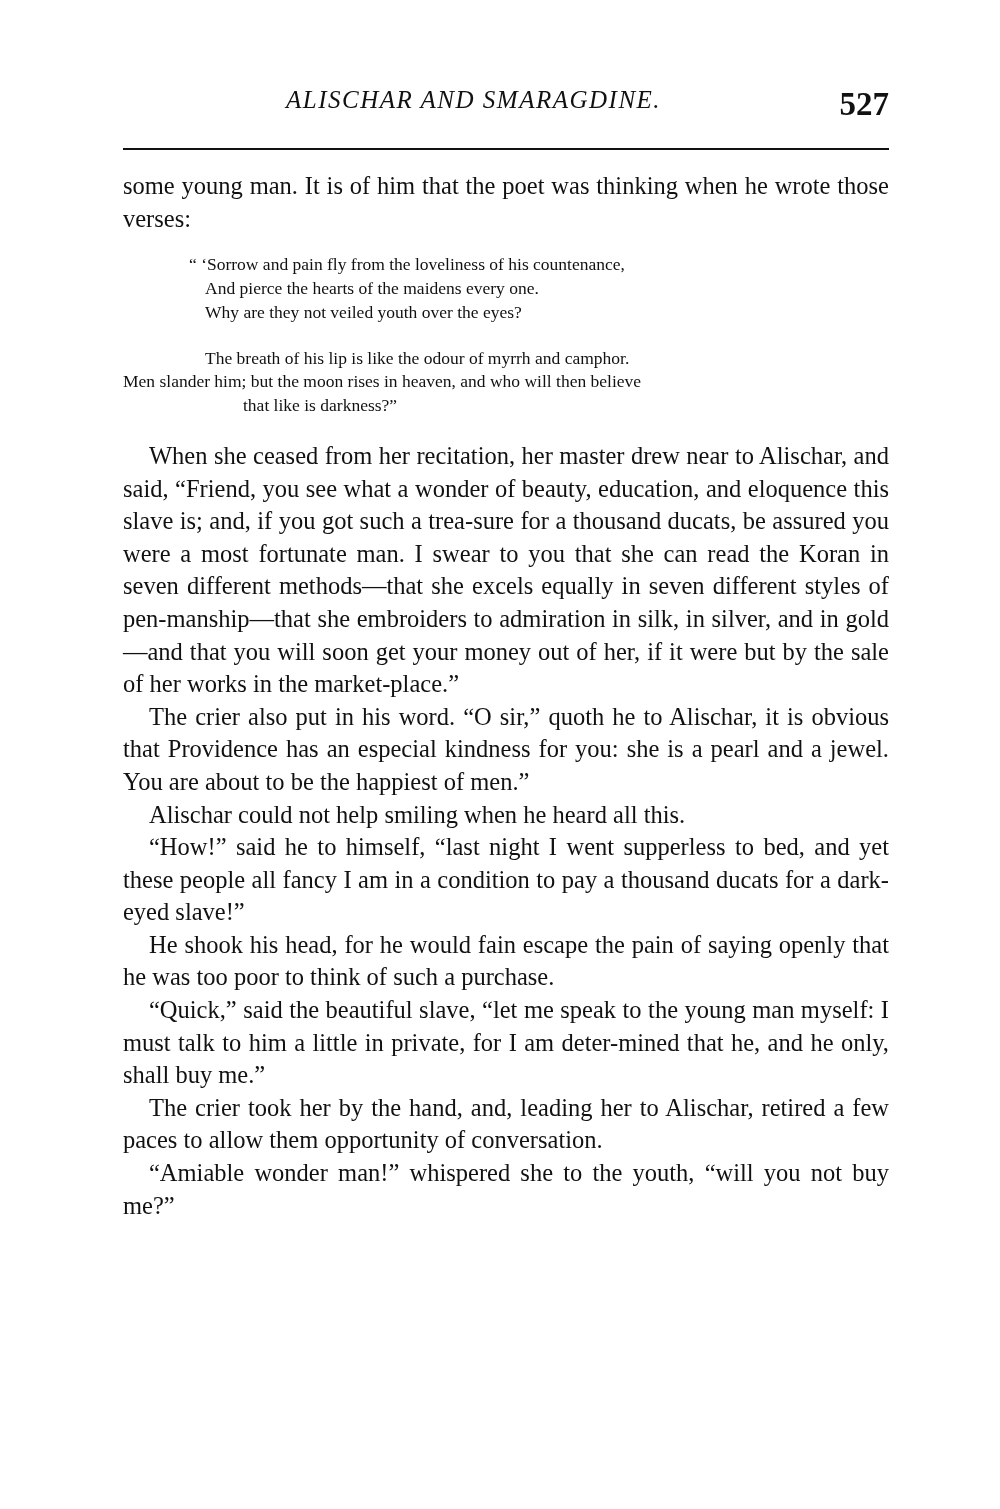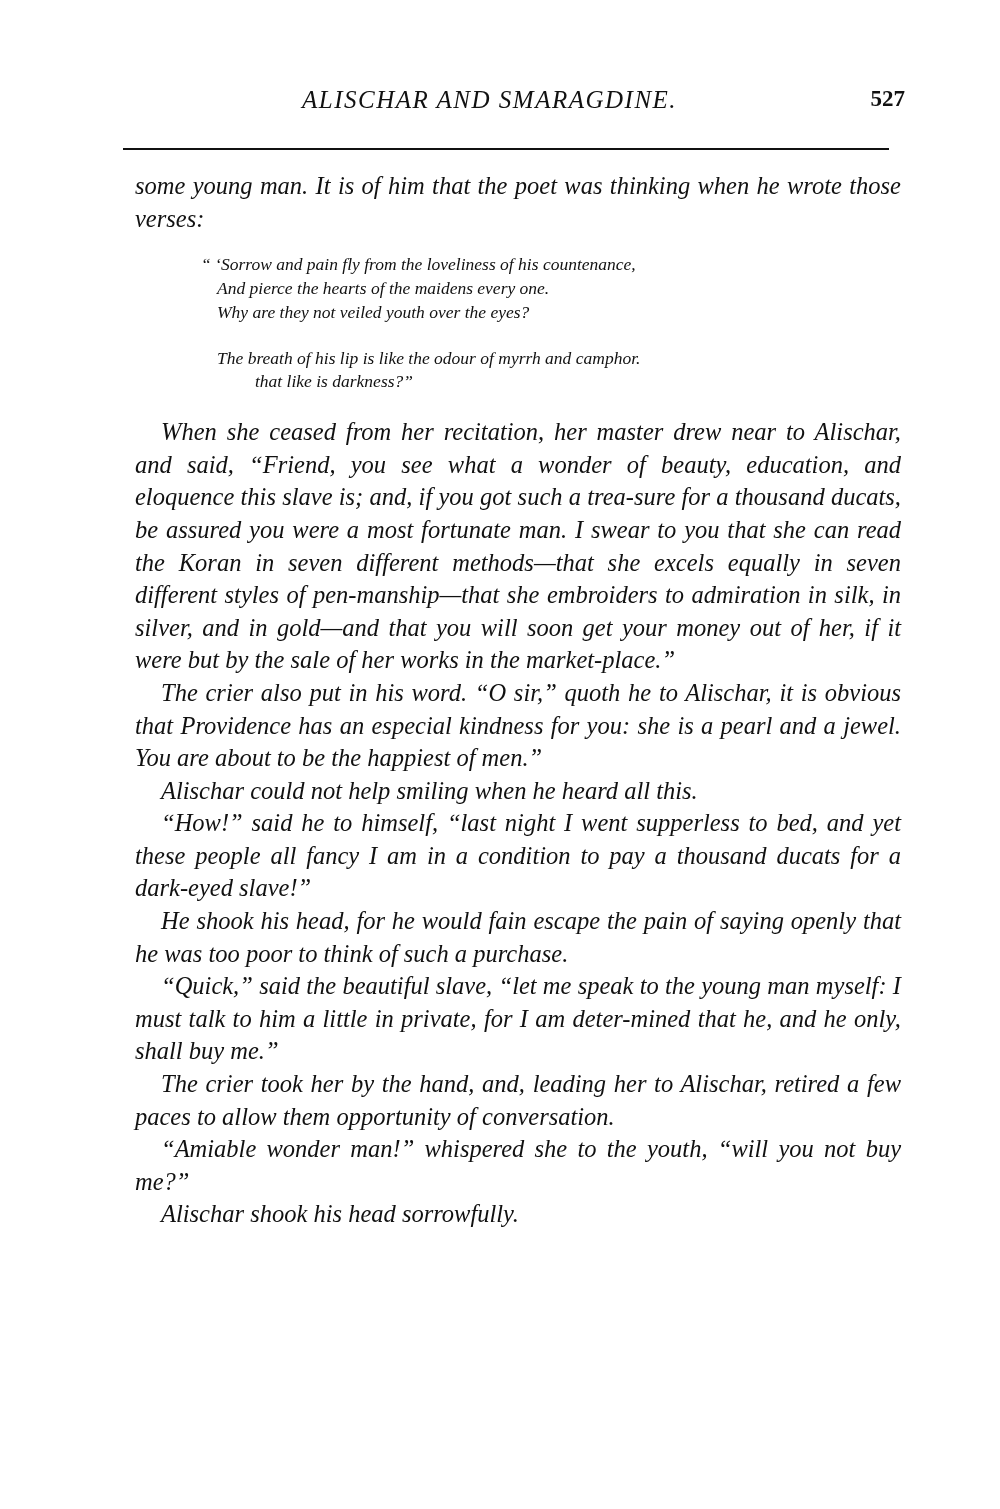--- a/index.html
+++ b/index.html
@@ -17,56 +17,55 @@
     }
     .page {
       position: absolute;
       left: 123px;
       top: 0;
       width: 766px;
     }
     .running-head {
       position: absolute;
       top: 86px;
-      left: 16px;
+      left: 0;
       width: 766px;
       height: 40px;
     }
     .running-title {
       position: absolute;
       left: 163px;
       top: 0;
       font-style: italic;
       font-size: 25px;
       letter-spacing: 1.5px;
     }
     .page-number {
       position: absolute;
       right: 0;
       top: 0;
-      font-size: 23px;
+      font-size: 33px;
       font-weight: bold;
     }
     .rule {
       position: absolute;
       top: 148px;
       left: 0;
       width: 766px;
       height: 0;
       border-top: 2px solid #111111;
     }
     .body-text {
       position: absolute;
       top: 170px;
-      left: 12px;
+      left: 0;
       width: 766px;
       font-size: 24.5px;
       line-height: 32.6px;
       text-align: justify;
-      font-style: italic;
     }
     .para {
       margin: 0;
       text-indent: 26px;
     }
     .para.noindent {
       text-indent: 0;
     }
     .verse {
       margin: 18px 0 8px 0;
@@ -112,28 +111,28 @@
     <p class="para noindent">some young man.  It is of him that the poet was thinking when he wrote those verses:</p>
 
     <div class="verse">
       <div class="stanza">
         <span class="line first">“ ‘Sorrow and pain fly from the loveliness of his countenance,</span>
         <span class="line">And pierce the hearts of the maidens every one.</span>
         <span class="line">Why are they not veiled youth over the eyes?</span>
       </div>
       <div class="stanza">
         <span class="line">The breath of his lip is like the odour of myrrh and camphor.</span>
+        <span class="line hang">Men slander him; but the moon rises in heaven, and who will then believe</span>
         <span class="line cont">that like is darkness?”</span>
       </div>
     </div>
 
     <p class="para">When she ceased from her recitation, her master drew near to Alischar, and said, “Friend, you see what a wonder of beauty, education, and eloquence this slave is; and, if you got such a trea-sure for a thousand ducats, be assured you were a most fortunate man.  I swear to you that she can read the Koran in seven different methods—that she excels equally in seven different styles of pen-manship—that she embroiders to admiration in silk, in silver, and in gold—and that you will soon get your money out of her, if it were but by the sale of her works in the market-place.”</p>
     <p class="para">The crier also put in his word.  “O sir,” quoth he to Alischar, it is obvious that Providence has an especial kindness for you: she is a pearl and a jewel.  You are about to be the happiest of men.”</p>
     <p class="para">Alischar could not help smiling when he heard all this.</p>
     <p class="para">“How!” said he to himself, “last night I went supperless to bed, and yet these people all fancy I am in a condition to pay a thousand ducats for a dark-eyed slave!”</p>
     <p class="para">He shook his head, for he would fain escape the pain of saying openly that he was too poor to think of such a purchase.</p>
     <p class="para">“Quick,” said the beautiful slave, “let me speak to the young man myself: I must talk to him a little in private, for I am deter-mined that he, and he only, shall buy me.”</p>
     <p class="para">The crier took her by the hand, and, leading her to Alischar, retired a few paces to allow them opportunity of conversation.</p>
     <p class="para">“Amiable wonder man!” whispered she to the youth, “will you not buy me?”</p>
-    <p class="para">Alischar shook his head sorrowfully.</p>
 
   </div>
 </div>
 
 </body></html>

